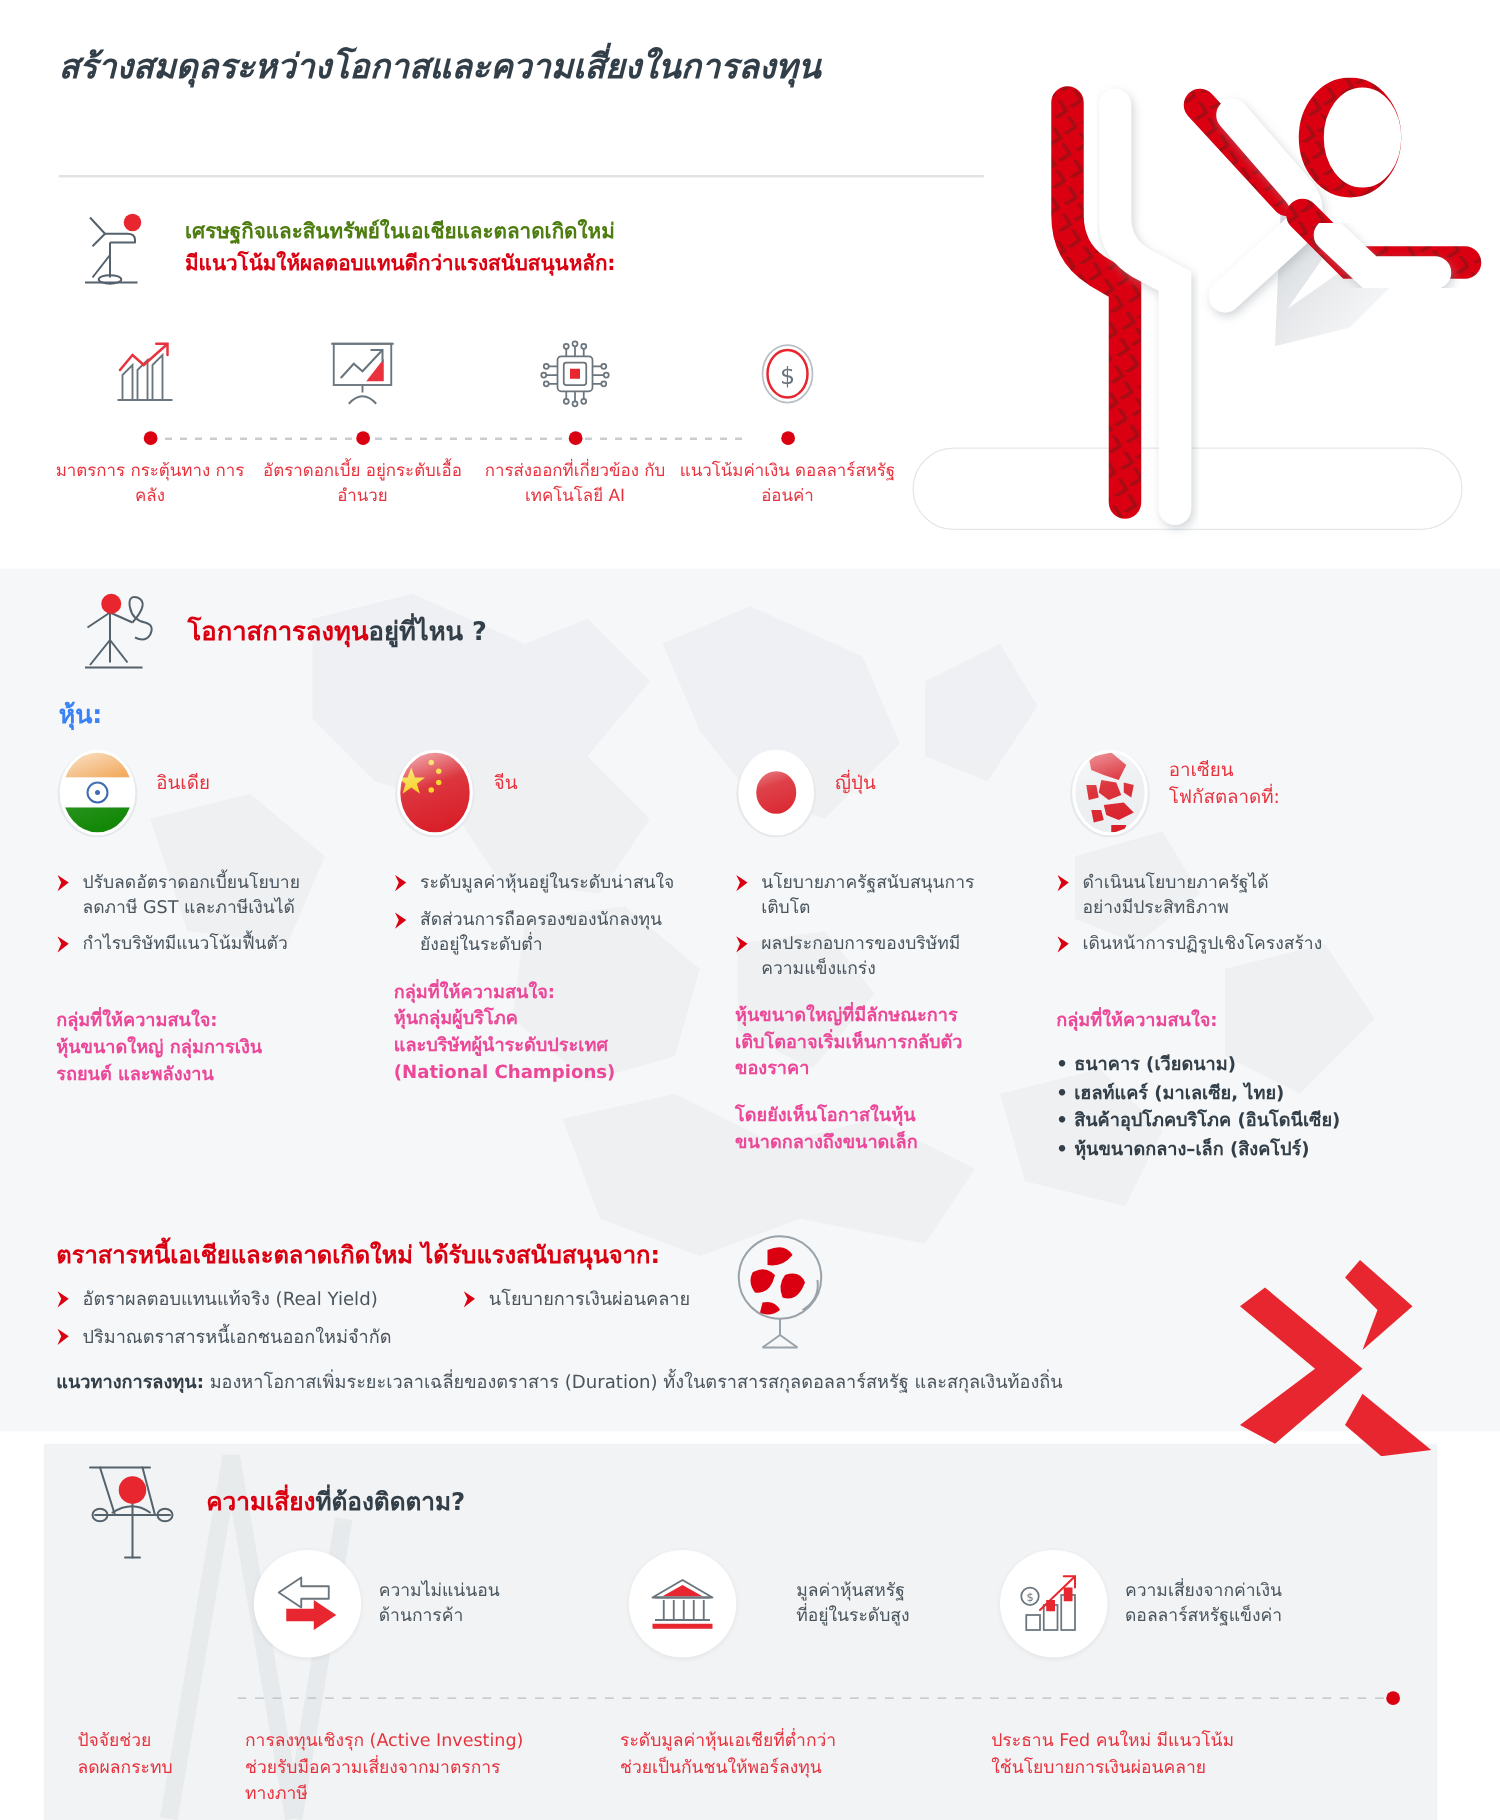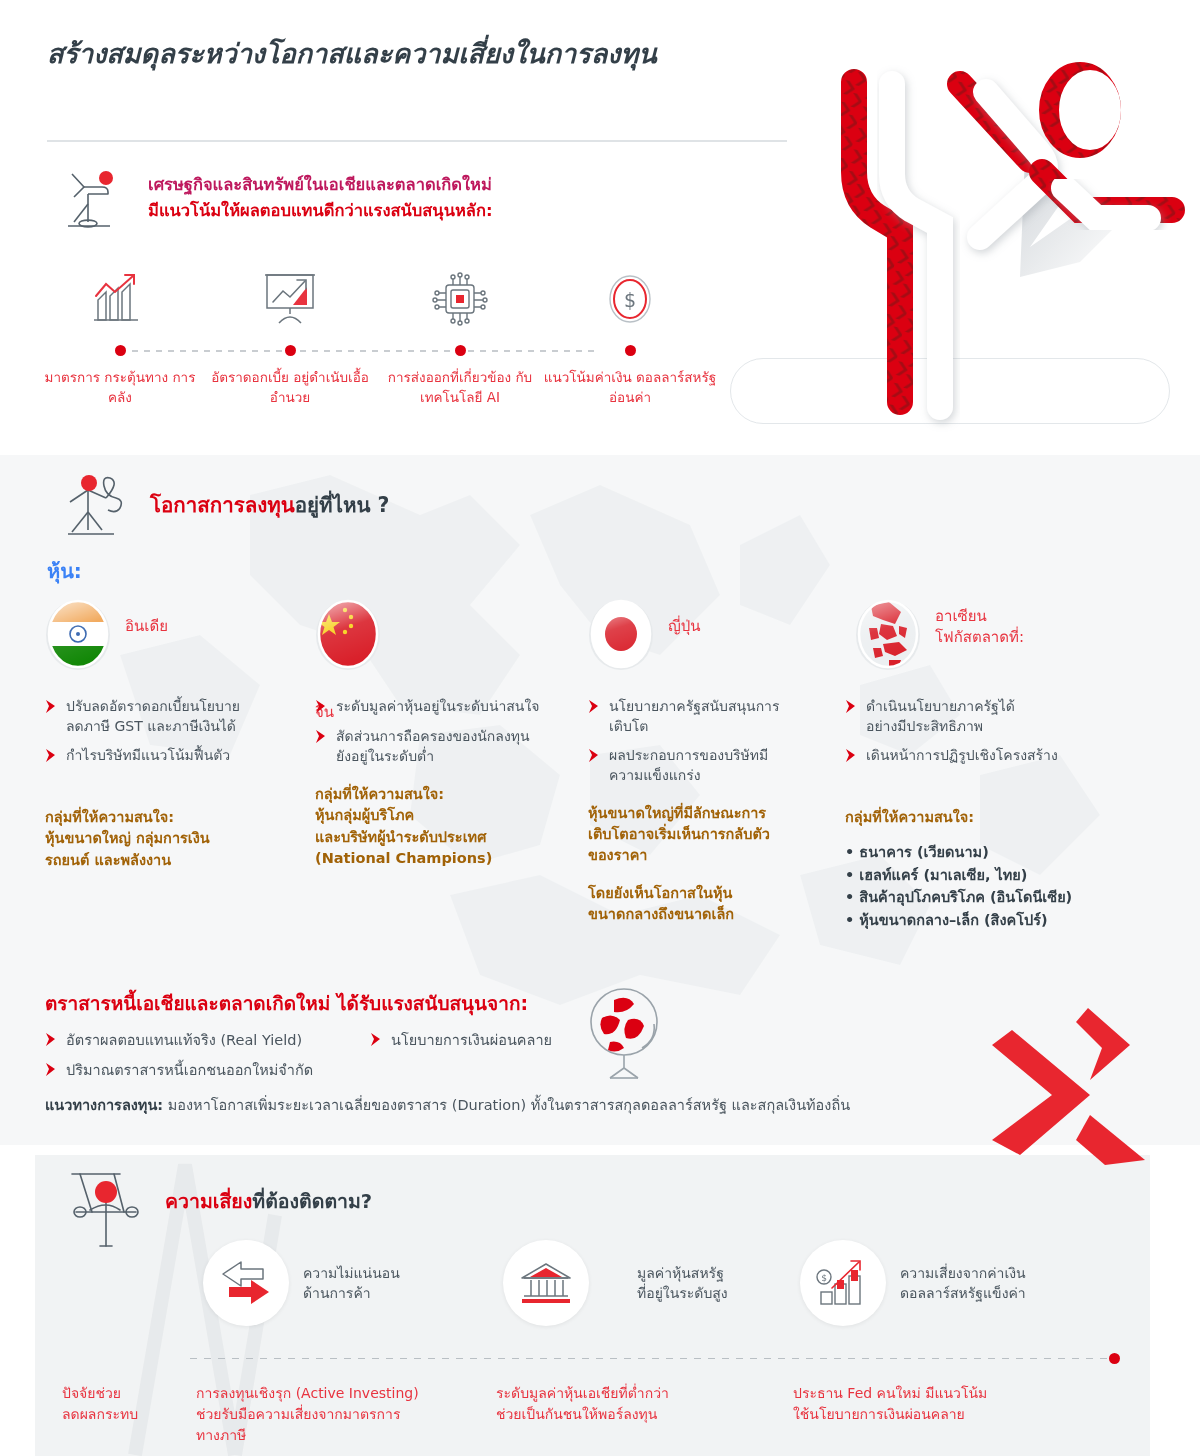--- a/index.html
+++ b/index.html
@@ -25,21 +25,21 @@
 
   
   .yo-wrap { position: absolute; right: 0px; top: 62px; width: 420px; height: 400px; z-index: 1; }
   .yo-pill { position: absolute; right: 30px; top: 358px; width: 440px; height: 66px;
              border: 1.5px solid #e3e7ea; border-radius: 33px; }
 
   
   .s1-person { position: absolute; left: 58px; top: 160px; z-index: 5; }
   .s1-head { position: absolute; left: 148px; top: 172px; width: 540px; z-index: 5;
              font-size: 16.5px; font-weight: bold; line-height: 1.55; }
-  .s1-head .l1 { color: #be185d; font-family: Liberation Serif, serif; }
+  .s1-head .l1 { color: #4d7c0f; font-family: Liberation Serif, serif; }
   .s1-head .l2 { color: #db0011; }
 
   .s1-icons { position: absolute; left: 40px; top: 262px; width: 640px; height: 170px; z-index: 5; }
   .s1-col { position: absolute; top: 0; width: 160px; text-align: center; }
   .s1-icon { height: 74px; display:flex; align-items:center; justify-content:center; }
   .s1-dotline { position: absolute; left: 80px; top: 88px; width: 480px; height: 2px; z-index:1;
                 background-image: linear-gradient(to right, #c9cdd1 0 6px, transparent 6px 12px);
                 background-size: 12px 2px; background-repeat: repeat-x; }
   .s1-dot { position: absolute; top: 83px; width: 11px; height: 11px; border-radius: 50%; background: #db0011; z-index:2; }
   .s1-label { position: absolute; top: 106px; width: 170px; text-align: center;
@@ -59,21 +59,21 @@
   .flag-row { position: absolute; top: 598px; left: 0; width: 1200px; height: 78px; z-index: 4; }
   .flag-item { position: absolute; top: 0; display: flex; align-items: flex-start; gap: 14px; }
   .flag-badge { width: 66px; height: 72px; position: relative; flex: 0 0 auto; }
   .flag-name { font-size: 15px; color: #e8333f; line-height: 1.4; padding-top: 18px; }
 
   .cols { position: absolute; top: 697px; left: 0; width: 1200px; z-index: 4; }
   .col { position: absolute; top: 0; }
   .bl { display: flex; gap: 9px; margin-bottom: 9px; }
   .bl-arrow { flex: 0 0 auto; padding-top: 2px; }
   .bl-txt { font-size: 14px; line-height: 1.42; color: #4a555e; }
-  .focus { font-size: 14.5px; font-weight: bold; color: #a16207; line-height: 1.48; }
+  .focus { font-size: 14.5px; font-weight: bold; color: #ec4899; line-height: 1.48; }
   .focus-b { font-size: 14.5px; font-weight: bold; color: #333f48; line-height: 1.55; }
 
   
   .bonds { position: absolute; left: 0; top: 988px; width: 1200px; z-index: 4; }
   .bonds-title { position: absolute; left: 45px; top: 0; font-size: 19px; font-weight: bold; color: #db0011; }
   .bonds-b { position: absolute; display: flex; gap: 9px; }
   .bonds-b .bl-txt { font-size: 14.5px; color: #4a555e; }
   .bonds-note { position: absolute; left: 45px; top: 105px; font-size: 14.5px; color: #333f48; font-weight: bold; white-space: nowrap; }
   .bonds-note .nb { font-weight: normal; color:#4a555e; }
   .globe { position: absolute; left: 580px; top: -4px; }
@@ -204,21 +204,21 @@
           </g>
           <path d="M36 36 L50 18 L50 36 Z" fill="#e8333f"></path>
           <g fill="none" stroke="#6b757d" stroke-width="1.6" stroke-linecap="round">
             <path d="M16 33 L26 22 L33 28 L48 12"></path>
             <path d="M40 11 L49 11 L49 20"></path>
           </g>
         </svg>
       </div>
       <div class="s1-dot" style="left:75px;"></div>
       <div class="s1-label" style="left:-5px;">อัตราดอกเบี้ย
-อยู่ดำเนับเอื้ออำนวย</div>
+อยู่กระตับเอื้ออำนวย</div>
     </div>
 
     <div class="s1-col" style="left:340px;">
       <div class="s1-icon">
         <svg width="60" height="58" viewBox="0 0 60 58">
           <g fill="none" stroke="#6b757d" stroke-width="1.4">
             <rect x="16" y="15" width="28" height="28" rx="3"></rect>
             <rect x="21" y="20" width="18" height="18" rx="2"></rect>
             <path d="M23 15 L23 9 M30 15 L30 7 M37 15 L37 9"></path>
             <path d="M23 43 L23 49 M30 43 L30 51 M37 43 L37 49"></path>
@@ -316,21 +316,21 @@
             <circle cx="33" cy="36" r="8" fill="none" stroke="#2a5caa" stroke-width="1.6"></circle>
             <circle cx="33" cy="36" r="2" fill="#2a5caa"></circle>
           </g>
           <ellipse cx="33" cy="36" rx="29" ry="33" fill="url(#glos)"></ellipse>
           <ellipse cx="33" cy="36" rx="29" ry="33" fill="none" stroke="#ffffff" stroke-width="2.5"></ellipse>
         </svg>
       </div>
       <div class="flag-name">อินเดีย</div>
     </div>
 
-    <div class="flag-item" style="left:315px;flex-direction:column;">
+    <div class="flag-item" style="left:315px;">
       <div class="flag-badge">
         <svg width="66" height="72" viewBox="0 0 66 72">
           <defs>
               <clipPath id="cpC">
                 <ellipse cx="33" cy="36" rx="29" ry="33"></ellipse>
               </clipPath>
           <linearGradient id="glos2" x1="0" y1="0" x2="0.3" y2="1">
             <stop offset="0" stop-color="#ffffff" stop-opacity=".7"></stop>
             <stop offset="0.5" stop-color="#ffffff" stop-opacity=".1"></stop>
             <stop offset="1" stop-color="#ffffff" stop-opacity="0"></stop>

